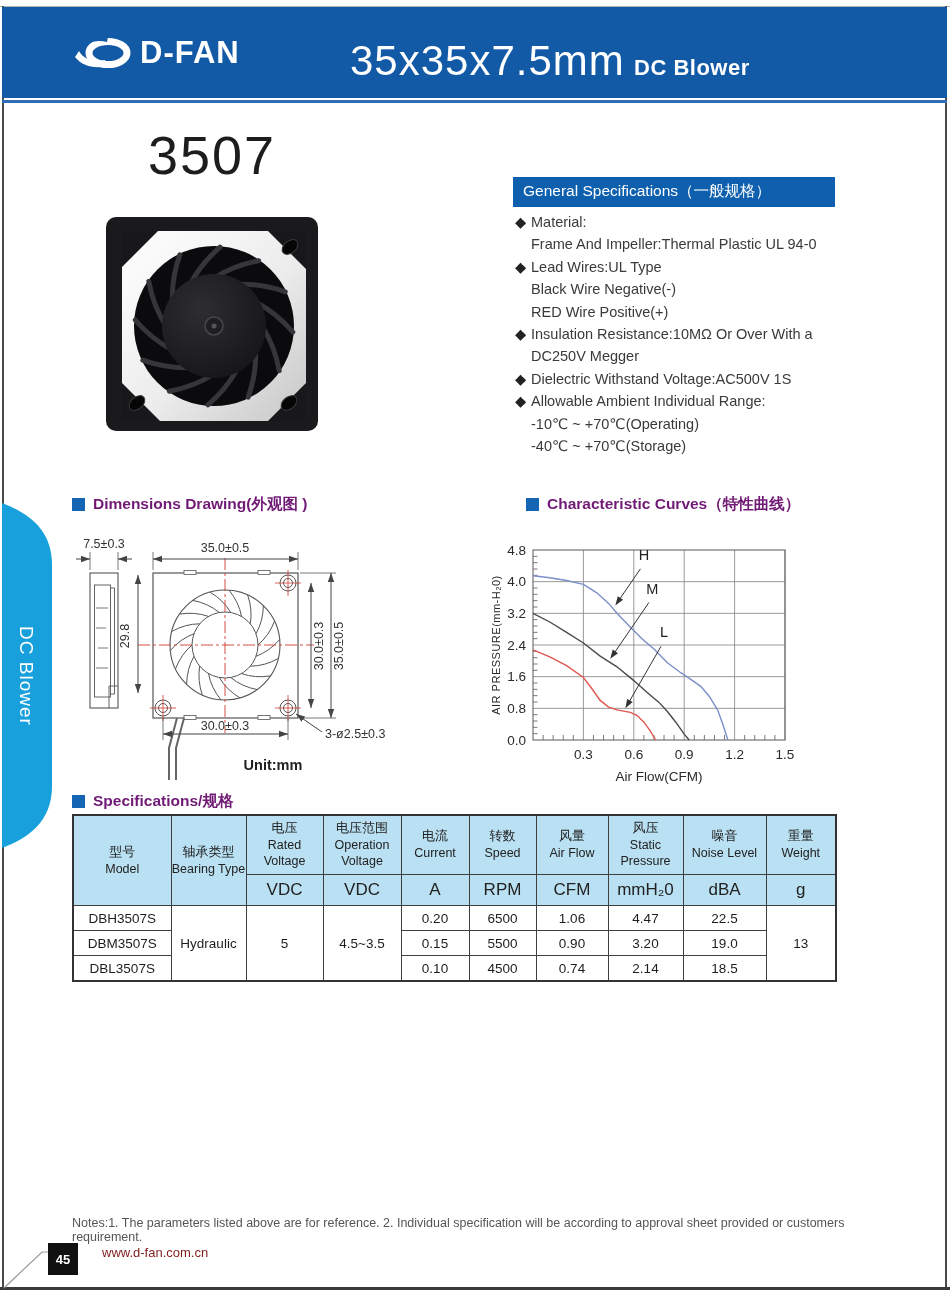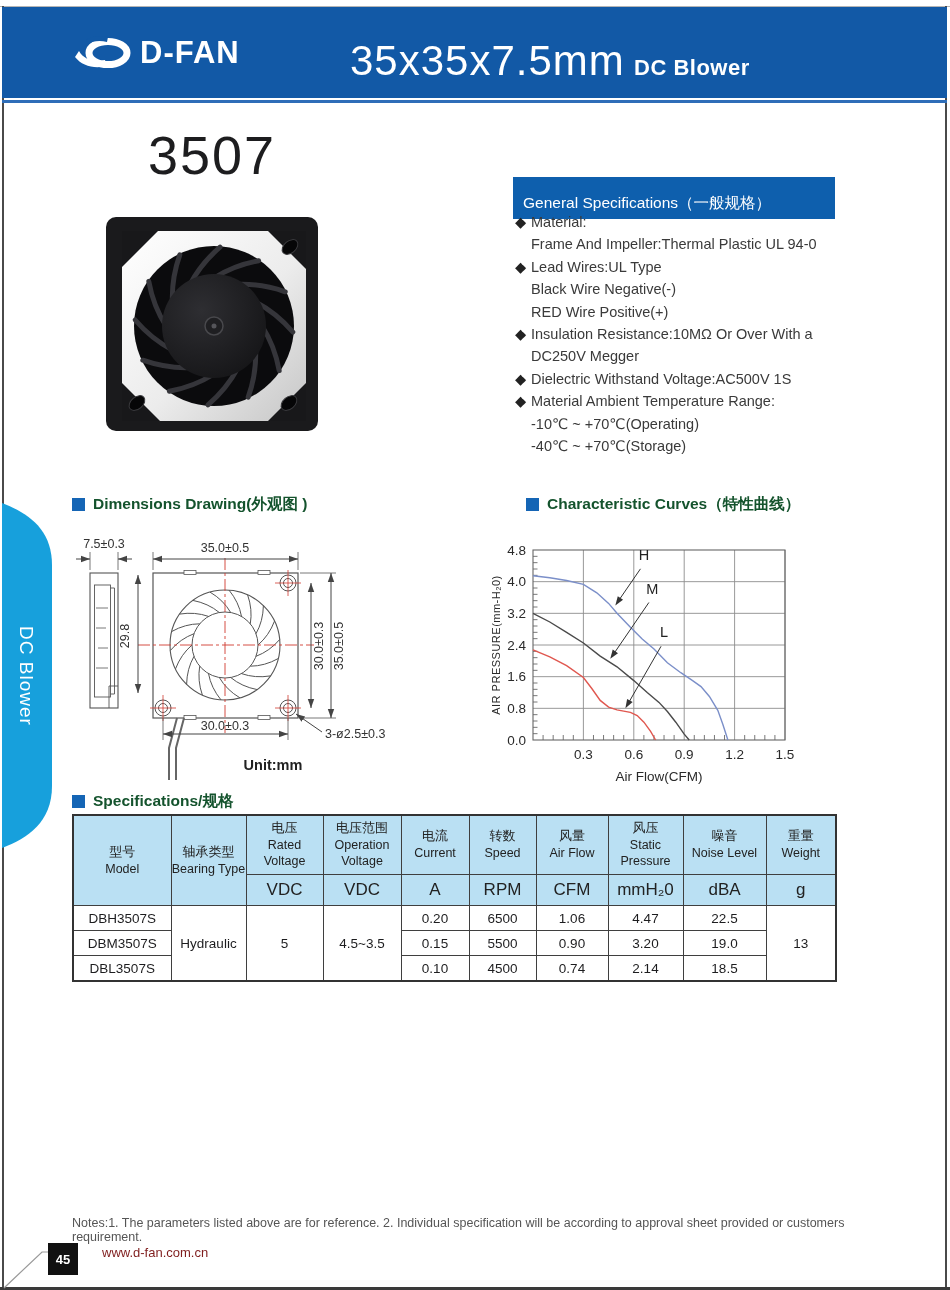--- a/index.html
+++ b/index.html
@@ -20,26 +20,26 @@
   
   .side-tab{position:absolute;left:2px;top:503px;width:56px;height:345px;}
   .tab-label{position:absolute;left:13px;top:50%;transform:translateY(-50%);
              writing-mode:vertical-rl;color:#fff;font-size:19px;letter-spacing:1px;}
   
   .model-title{position:absolute;left:148px;top:124px;font-size:54px;font-weight:500;letter-spacing:2px;color:#1d1d1f;margin:0;}
   
   .fan-photo{position:absolute;left:100px;top:213px;}
   
   .gs-banner{position:absolute;left:513px;top:177px;width:322px;box-sizing:border-box;
-             background:#0E5FAD;color:#fff;font-size:15.5px;padding:16px 10px 5px 10px;}
+             background:#0E5FAD;color:#fff;font-size:15.5px;padding:4px 10px 5px 10px;}
   .gs-list{position:absolute;left:515px;top:211px;width:345px;font-size:14.5px;color:#3a3a3a;line-height:22.4px;}
   .gs-line{display:flex;}
   .gs-bullet{width:16px;flex:0 0 16px;color:#222;}
   
-  .sec-title{position:absolute;display:flex;align-items:center;gap:8px;font-size:15.5px;font-weight:700;color:#14532d;}
+  .sec-title{position:absolute;display:flex;align-items:center;gap:8px;font-size:15.5px;font-weight:700;color:#701a75;}
   .sq{width:13px;height:13px;background:#1565B5;flex:0 0 13px;}
   .st-dims{left:72px;top:494px;}
   .st-chart{left:526px;top:494px;}
   .st-specs{left:72px;top:791px;}
   .dims-svg{position:absolute;left:68px;top:528px;}
   .chart-svg{position:absolute;left:488px;top:538px;font-family:"Liberation Sans","DejaVu Sans",sans-serif;}
   
   .spec-table{position:absolute;left:72px;top:814px;width:763px;border-collapse:collapse;table-layout:fixed;
               border:2px solid #333;}
   .spec-table th,.spec-table td{border:1px solid #3f3f3f;text-align:center;padding:0;overflow:hidden;}
@@ -161,21 +161,21 @@
     <div class="gs-line">
         <span class="gs-bullet"></span>
         <span>DC250V Megger</span>
       </div>
     <div class="gs-line">
         <span class="gs-bullet">◆</span>
         <span>Dielectric Withstand Voltage:AC500V 1S</span>
       </div>
     <div class="gs-line">
         <span class="gs-bullet">◆</span>
-        <span>Material Ambient Temperature Range:</span>
+        <span>Allowable Ambient Individual Range:</span>
       </div>
     <div class="gs-line">
         <span class="gs-bullet"></span>
         <span>-10℃ ~ +70℃(Operating)</span>
       </div>
     <div class="gs-line">
         <span class="gs-bullet"></span>
         <span>-40℃ ~ +70℃(Storage)</span>
       </div>
   </div>

